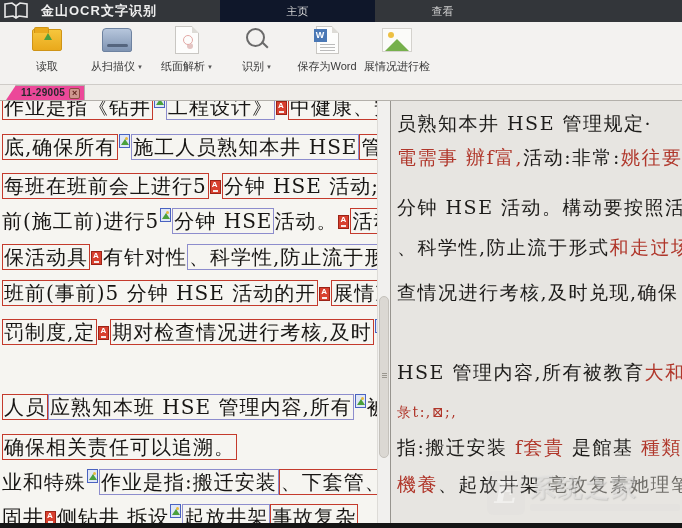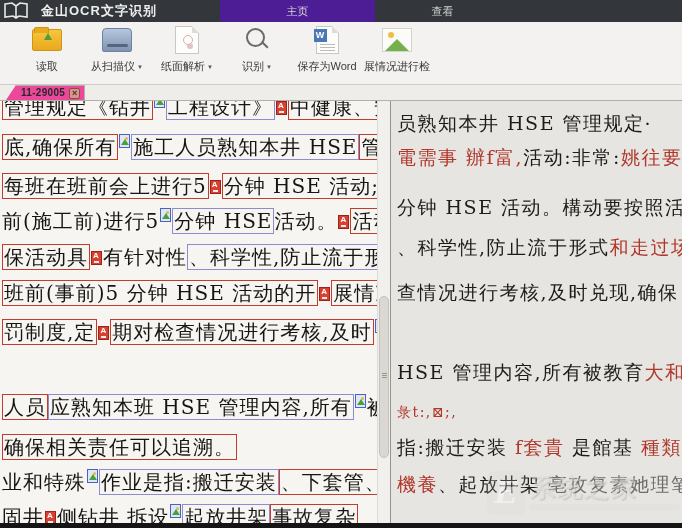--- a/index.html
+++ b/index.html
@@ -6,21 +6,21 @@
   html,body { width:682px; height:528px; overflow:hidden; background:#000; }
   body { font-family:"Liberation Sans","DejaVu Sans",sans-serif; }
   .app { position:relative; width:682px; height:528px; background:#f3f2f0; overflow:hidden; }
 
   
   .titlebar { position:relative; height:22px; background:#33363a; display:flex; align-items:center; }
   .logo { margin-left:3px; display:inline-flex; align-items:center; }
   .title { color:#eeeeee; font-size:13px; font-weight:600; margin-left:12px; letter-spacing:1px; }
   .ribbon-tab { position:absolute; top:0; height:22px; display:flex; align-items:center; justify-content:center;
                 color:#cfcfcf; font-size:11px; cursor:default; }
-  .ribbon-tab.active { background:#4c1d95; color:#d8d8d8; }
+  .ribbon-tab.active { background:#0f172a; color:#d8d8d8; }
   .ribbon-tab.t0 { left:220px; width:155px; }
   .ribbon-tab.t1 { left:380px; width:125px; }
 
   
   .toolbar { height:63px; background:#f3f2f0; border-bottom:1px solid #cfccc8; display:flex; align-items:flex-start; padding-left:12px; }
   .tbtn { width:70px; height:62px; display:flex; flex-direction:column; align-items:center; justify-content:flex-start; padding-top:2px; }
   .tbtn .iconwrap { height:32px; display:flex; align-items:center; justify-content:center; }
   .tbtn .lbl { font-size:11px; color:#3a3a3a; margin-top:3px; white-space:nowrap; }
   .caret { font-size:6px; color:#555; margin-left:2px; vertical-align:1px; }
 
@@ -178,21 +178,21 @@
 
   <div class="tabstrip">
     <div class="doctab">
       <span class="dlbl">11-29005</span>
       <span class="closebox">×</span>
     </div>
   </div>
 
   <div class="docarea">
     <div class="pane-left" id="paneLeft">
-        <div class="line"><span class="s-red">管理规定《钻井</span><span class="b-img"></span><span class="s-blue">工程设计》</span><span class="b-a">A</span><span class="s-red">中健康、安全·</span></div>
+        <div class="line"><span class="s-red">作业是指《钻井</span><span class="b-img"></span><span class="s-blue">工程设计》</span><span class="b-a">A</span><span class="s-red">中健康、安全·</span></div>
         <div class="line"><span class="s-red">底,确保所有</span><span class="b-img"></span><span class="s-blue">施工人员熟知本井 HSE</span><span class="s-red">管理规</span></div>
         <div class="line"><span class="s-red">每班在班前会上进行5</span><span class="b-a">A</span><span class="s-red">分钟 HSE 活动;非</span></div>
         <div class="line"><span class="s-plain">前(施工前)进行5</span><span class="b-img"></span><span class="s-blue">分钟 HSE</span><span class="s-plain">活动。</span><span class="b-a">A</span><span class="s-red">活动要按</span></div>
         <div class="line"><span class="s-red">保活动具</span><span class="b-a">A</span><span class="s-plain">有针对性</span><span class="s-blue">、科学性,防止流于形</span></div>
         <div class="line"><span class="s-red">班前(事前)5 分钟 HSE 活动的开</span><span class="b-a">A</span><span class="s-red">展情况进</span></div>
         <div class="line"><span class="s-red">罚制度,定</span><span class="b-a">A</span><span class="s-red">期对检查情况进行考核,及时</span><span class="b-img"></span></div>
         <div class="line"><span class="s-red">人员</span><span class="s-blue">应熟知本班 HSE 管理内容,所有</span><span class="b-img"></span><span class="s-plain">被教</span></div>
         <div class="line"><span class="s-red">确保相关责任可以追溯。</span></div>
         <div class="line"><span class="s-plain">业和特殊</span><span class="b-img"></span><span class="s-blue">作业是指:搬迁安装</span><span class="s-red">、下套管、甩钻</span></div>
         <div class="line"><span class="s-plain">固井</span><span class="b-a">A</span><span class="s-plain">侧钻井 拆设</span><span class="b-img"></span><span class="s-blue">起放井架</span><span class="s-red">事故复杂</span></div>

